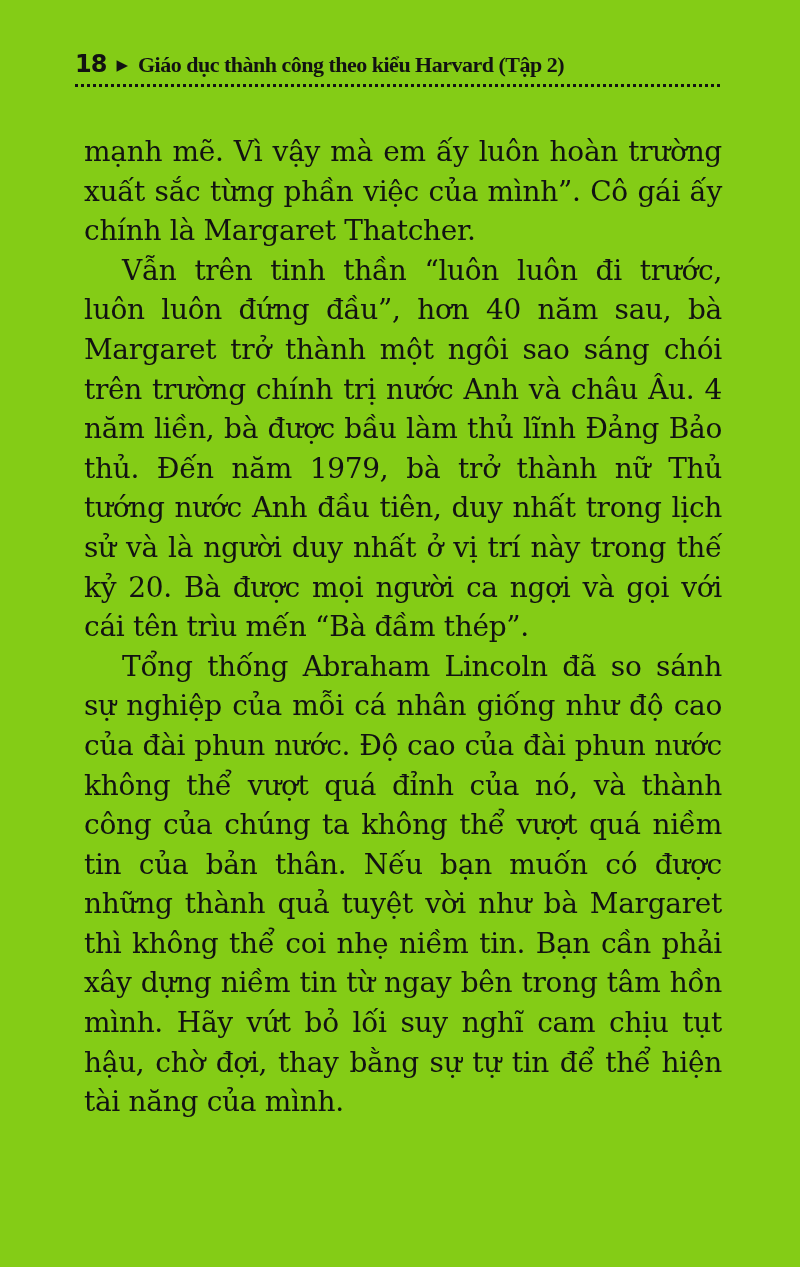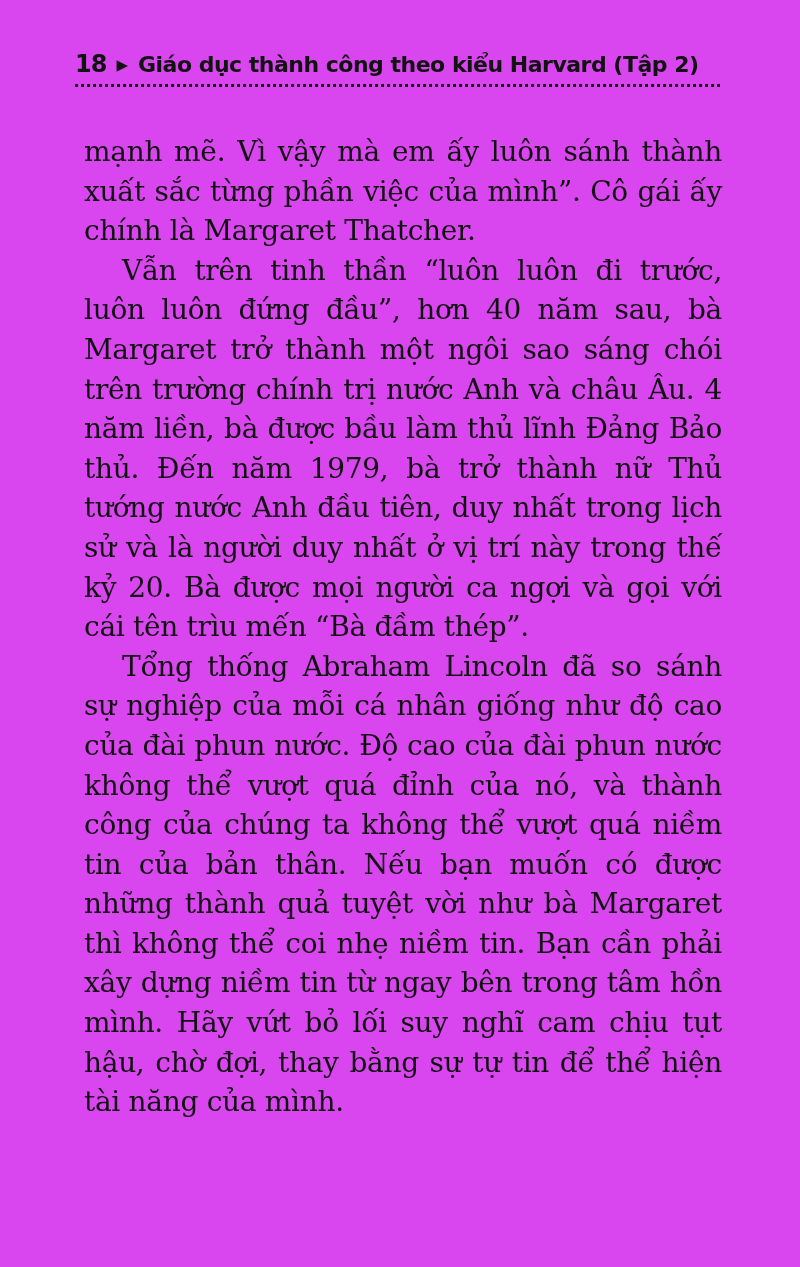--- a/index.html
+++ b/index.html
@@ -4,21 +4,21 @@
 <style>
   html, body {
     margin: 0;
     padding: 0;
     background: #ffffff;
   }
   .page {
     position: relative;
     width: 800px;
     height: 1267px;
-    background: #d946ef;
+    background: #84cc16;
     color: #121212;
     overflow: hidden;
   }
   
   .running-header {
     position: absolute;
     left: 75px;
     top: 50px;
     width: 645px;
   }
@@ -35,20 +35,21 @@
     letter-spacing: -1px;
   }
   .arrow-glyph {
     font-size: 15px;
     position: relative;
     top: -2px;
   }
   .header-title {
     font-size: 22px;
     letter-spacing: -0.5px;
+    font-family: Liberation Serif, serif;
   }
   .dotted-divider {
     margin-top: 6px;
     height: 0;
     border-bottom: 3px dotted #121212;
   }
   
   .body-text {
     position: absolute;
     left: 84px;
@@ -76,18 +77,18 @@
   <header class="running-header">
     <div class="header-line">
       <span class="page-number">18</span>
       <span class="arrow-glyph">▶</span>
       <span class="header-title">Giáo dục thành công theo kiểu Harvard (Tập 2)</span>
     </div>
     <div class="dotted-divider"></div>
   </header>
 
   <main class="body-text">
-    <p class="no-indent">mạnh mẽ. Vì vậy mà em ấy luôn sánh thành xuất sắc từng phần việc của mình”. Cô gái ấy chính là Margaret Thatcher.</p>
+    <p class="no-indent">mạnh mẽ. Vì vậy mà em ấy luôn hoàn trường xuất sắc từng phần việc của mình”. Cô gái ấy chính là Margaret Thatcher.</p>
     <p>Vẫn trên tinh thần “luôn luôn đi trước, luôn luôn đứng đầu”, hơn 40 năm sau, bà Margaret trở thành một ngôi sao sáng chói trên trường chính trị nước Anh và châu Âu. 4 năm liền, bà được bầu làm thủ lĩnh Đảng Bảo thủ. Đến năm 1979, bà trở thành nữ Thủ tướng nước Anh đầu tiên, duy nhất trong lịch sử và là người duy nhất ở vị trí này trong thế kỷ 20. Bà được mọi người ca ngợi và gọi với cái tên trìu mến “Bà đầm thép”.</p>
     <p>Tổng thống Abraham Lincoln đã so sánh sự nghiệp của mỗi cá nhân giống như độ cao của đài phun nước. Độ cao của đài phun nước không thể vượt quá đỉnh của nó, và thành công của chúng ta không thể vượt quá niềm tin của bản thân. Nếu bạn muốn có được những thành quả tuyệt vời như bà Margaret thì không thể coi nhẹ niềm tin. Bạn cần phải xây dựng niềm tin từ ngay bên trong tâm hồn mình. Hãy vứt bỏ lối suy nghĩ cam chịu tụt hậu, chờ đợi, thay bằng sự tự tin để thể hiện tài năng của mình.</p>
   </main>
 
 </div>
 
 </body></html>

